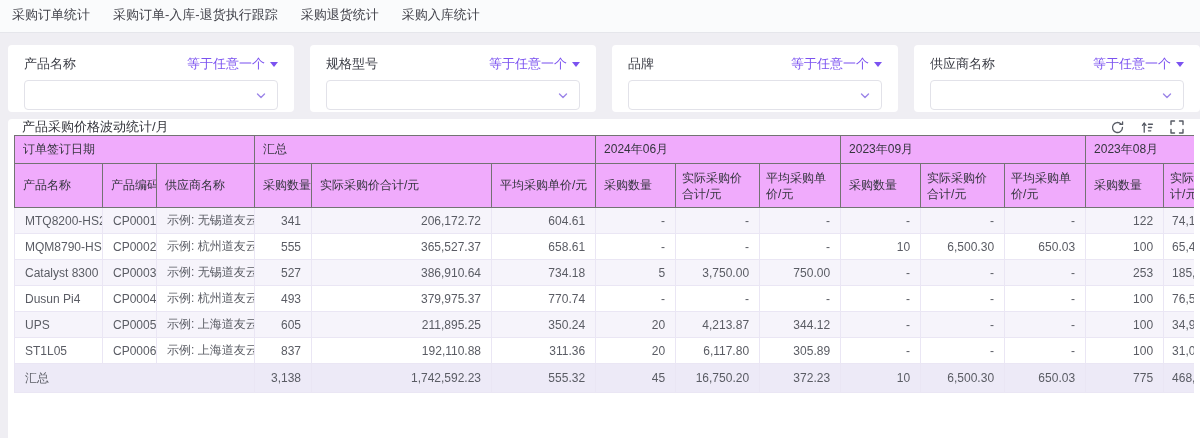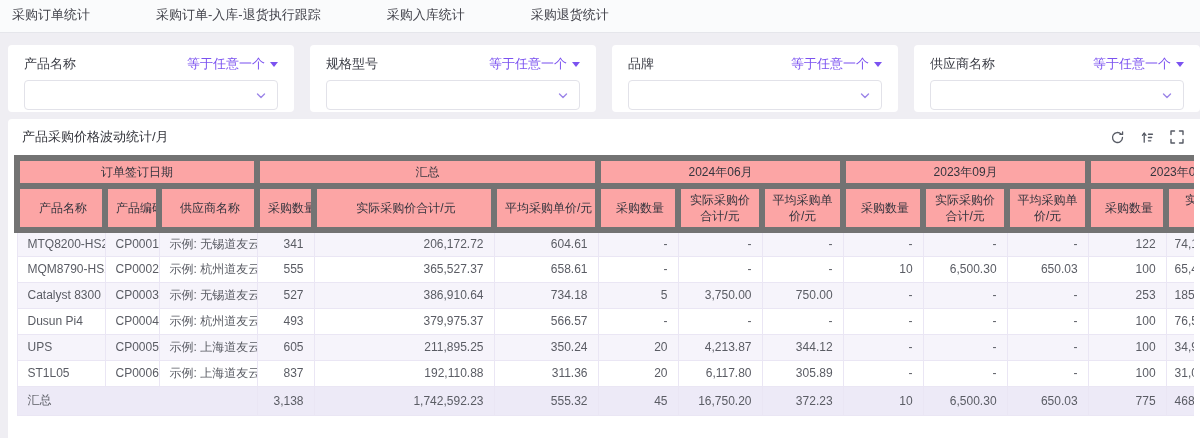--- a/index.html
+++ b/index.html
@@ -11,21 +11,20 @@
     font-size:13px;
   }
   
   .tabbar{
     background:#fafbfc;
     height:33px;
     display:flex;
     align-items:stretch;
     padding-left:10px;
     border-bottom:1px solid #e5e6eb;
-    gap:43px;
   }
   .tab{
     display:flex; align-items:center;
     padding:0 2px;
     margin-right:19px;
     font-size:13px;
     color:#42434b;
     cursor:pointer;
     white-space:nowrap;
     border-bottom:2px solid transparent;
@@ -78,42 +77,42 @@
   }
   
   .panel{
     margin:4px 0 0 8px;
     background:#ffffff;
     border-radius:4px 0 0 0;
     height:323px;
     overflow:hidden;
   }
   .panel-head{
-    height:36px;
+    height:16px;
     display:flex; align-items:center; justify-content:space-between;
     padding:0 16px 0 14px;
   }
   .panel-title{ font-size:13px; color:#33343b; }
   .panel-icons{ display:flex; align-items:center; gap:15px; color:#565a64; }
   .panel-icons .icon{ cursor:pointer; display:flex; align-items:center; }
   
   .table-wrap{ padding-left:6px; overflow:hidden; width:1186px; }
   table{
     border-collapse:collapse;
     table-layout:fixed;
     width:1259px;
     font-size:12px;
   }
   th,td{ overflow:hidden; }
   thead th{
-    background:#fca5a5;
-    border:6px solid #737373;
+    background:#f0abfc;
+    border:1px solid #737373;
     color:#34353e;
     font-weight:normal;
-    text-align:center;
+    text-align:left;
     padding:0 8px;
     vertical-align:middle;
   }
   tr.group-row th{ height:28px; white-space:nowrap; }
   tr.sub-row th{ height:44px; }
   tr.sub-row th.nowrap{ white-space:nowrap; padding:0 4px 0 8px; }
   tr.sub-row th.wrap{ padding:0 6px; line-height:16px; word-break:break-all; }
   tbody td{
     height:26px;
     border:1px solid #eae6f4;
@@ -127,22 +126,22 @@
   td.num{ text-align:right; }
   td.txt{ text-align:left; }
   td.cut{ text-align:left; padding-left:8px; }
 </style>
 </head>
 <body>
 
 <div class="tabbar" id="tabbar">
     <div class="tab">采购订单统计</div>
     <div class="tab">采购订单-入库-退货执行跟踪</div>
+    <div class="tab">采购退货统计</div>
     <div class="tab">采购入库统计</div>
-    <div class="tab">采购退货统计</div>
   </div>
 
 <div class="filters" id="filters">
     <div class="filter-card">
       <div class="filter-head">
         <span class="filter-label">产品名称</span>
         <span class="filter-op">
           <span>等于任意一个</span>
           <span class="caret-down"></span>
         </span>
@@ -318,21 +317,21 @@
             <td class="num">-</td>
             <td class="num">253</td>
             <td class="cut">185,89</td>
           </tr>
           <tr class="even">
             <td class="txt">Dusun Pi4</td>
             <td class="txt">CP0004</td>
             <td class="txt">示例: 杭州道友云</td>
             <td class="num">493</td>
             <td class="num">379,975.37</td>
-            <td class="num">566.57</td>
+            <td class="num">770.74</td>
             <td class="num">-</td>
             <td class="num">-</td>
             <td class="num">-</td>
             <td class="num">-</td>
             <td class="num">-</td>
             <td class="num">-</td>
             <td class="num">100</td>
             <td class="cut">76,57</td>
           </tr>
           <tr class="odd">

